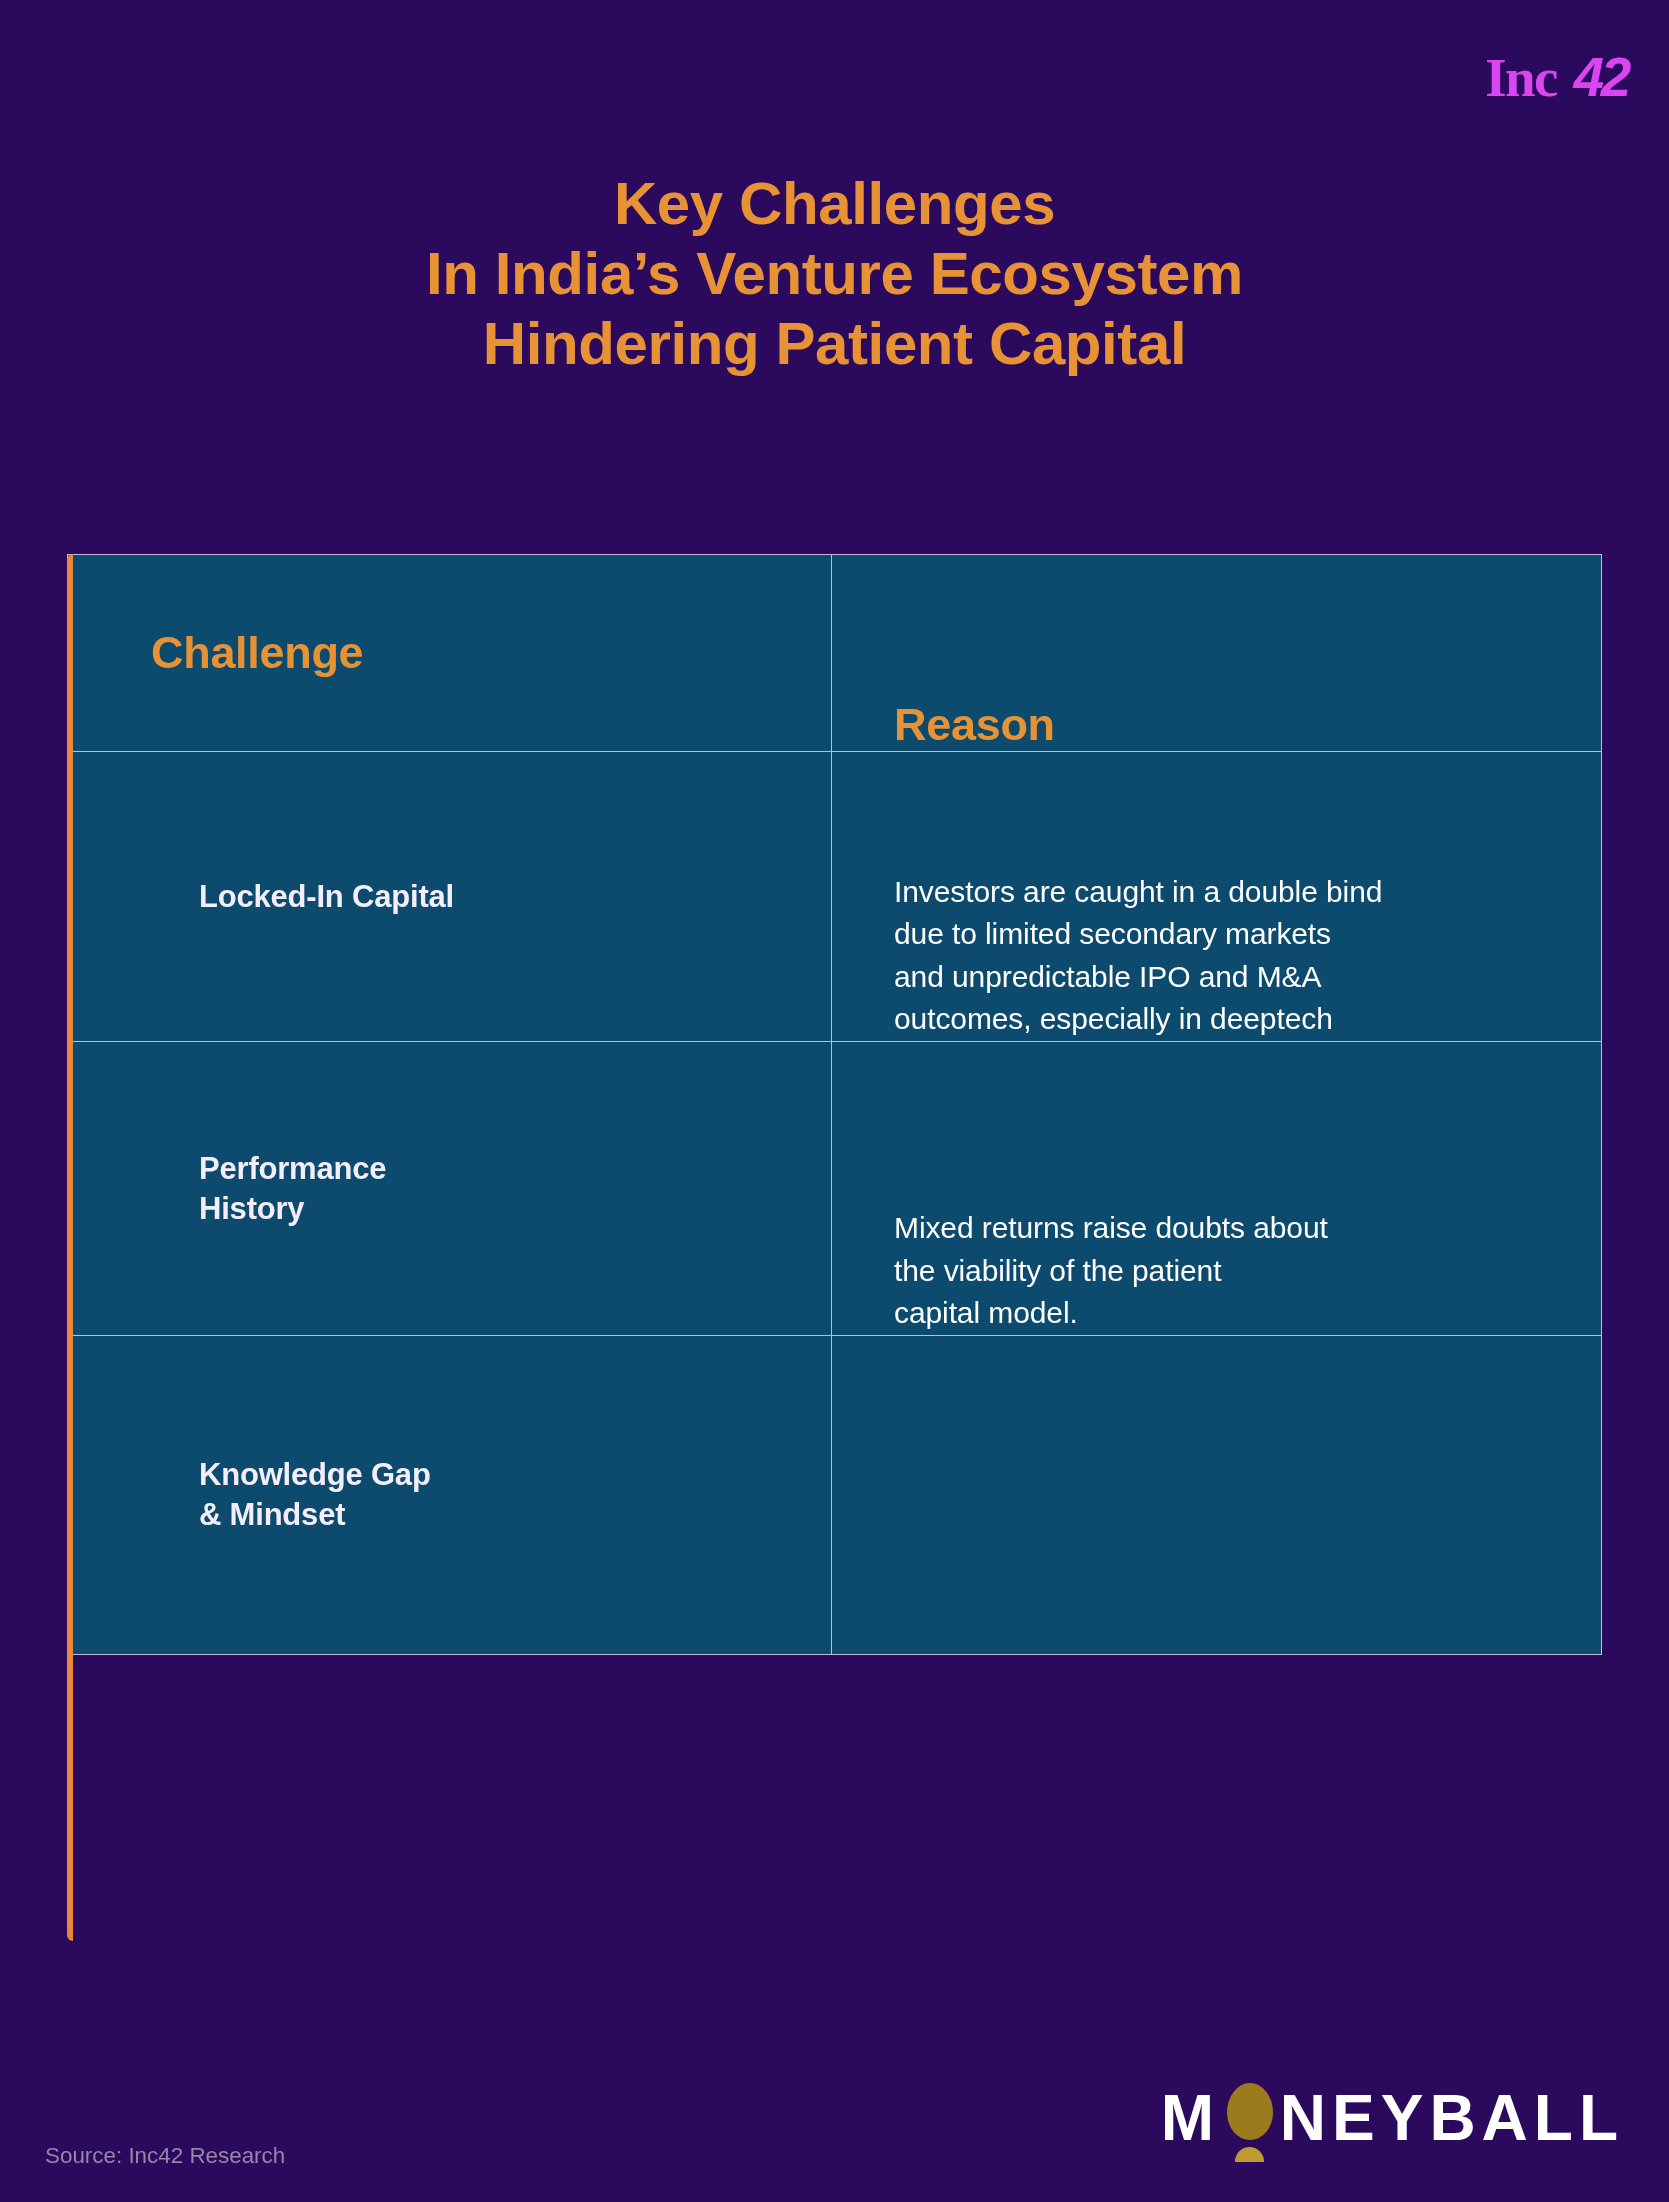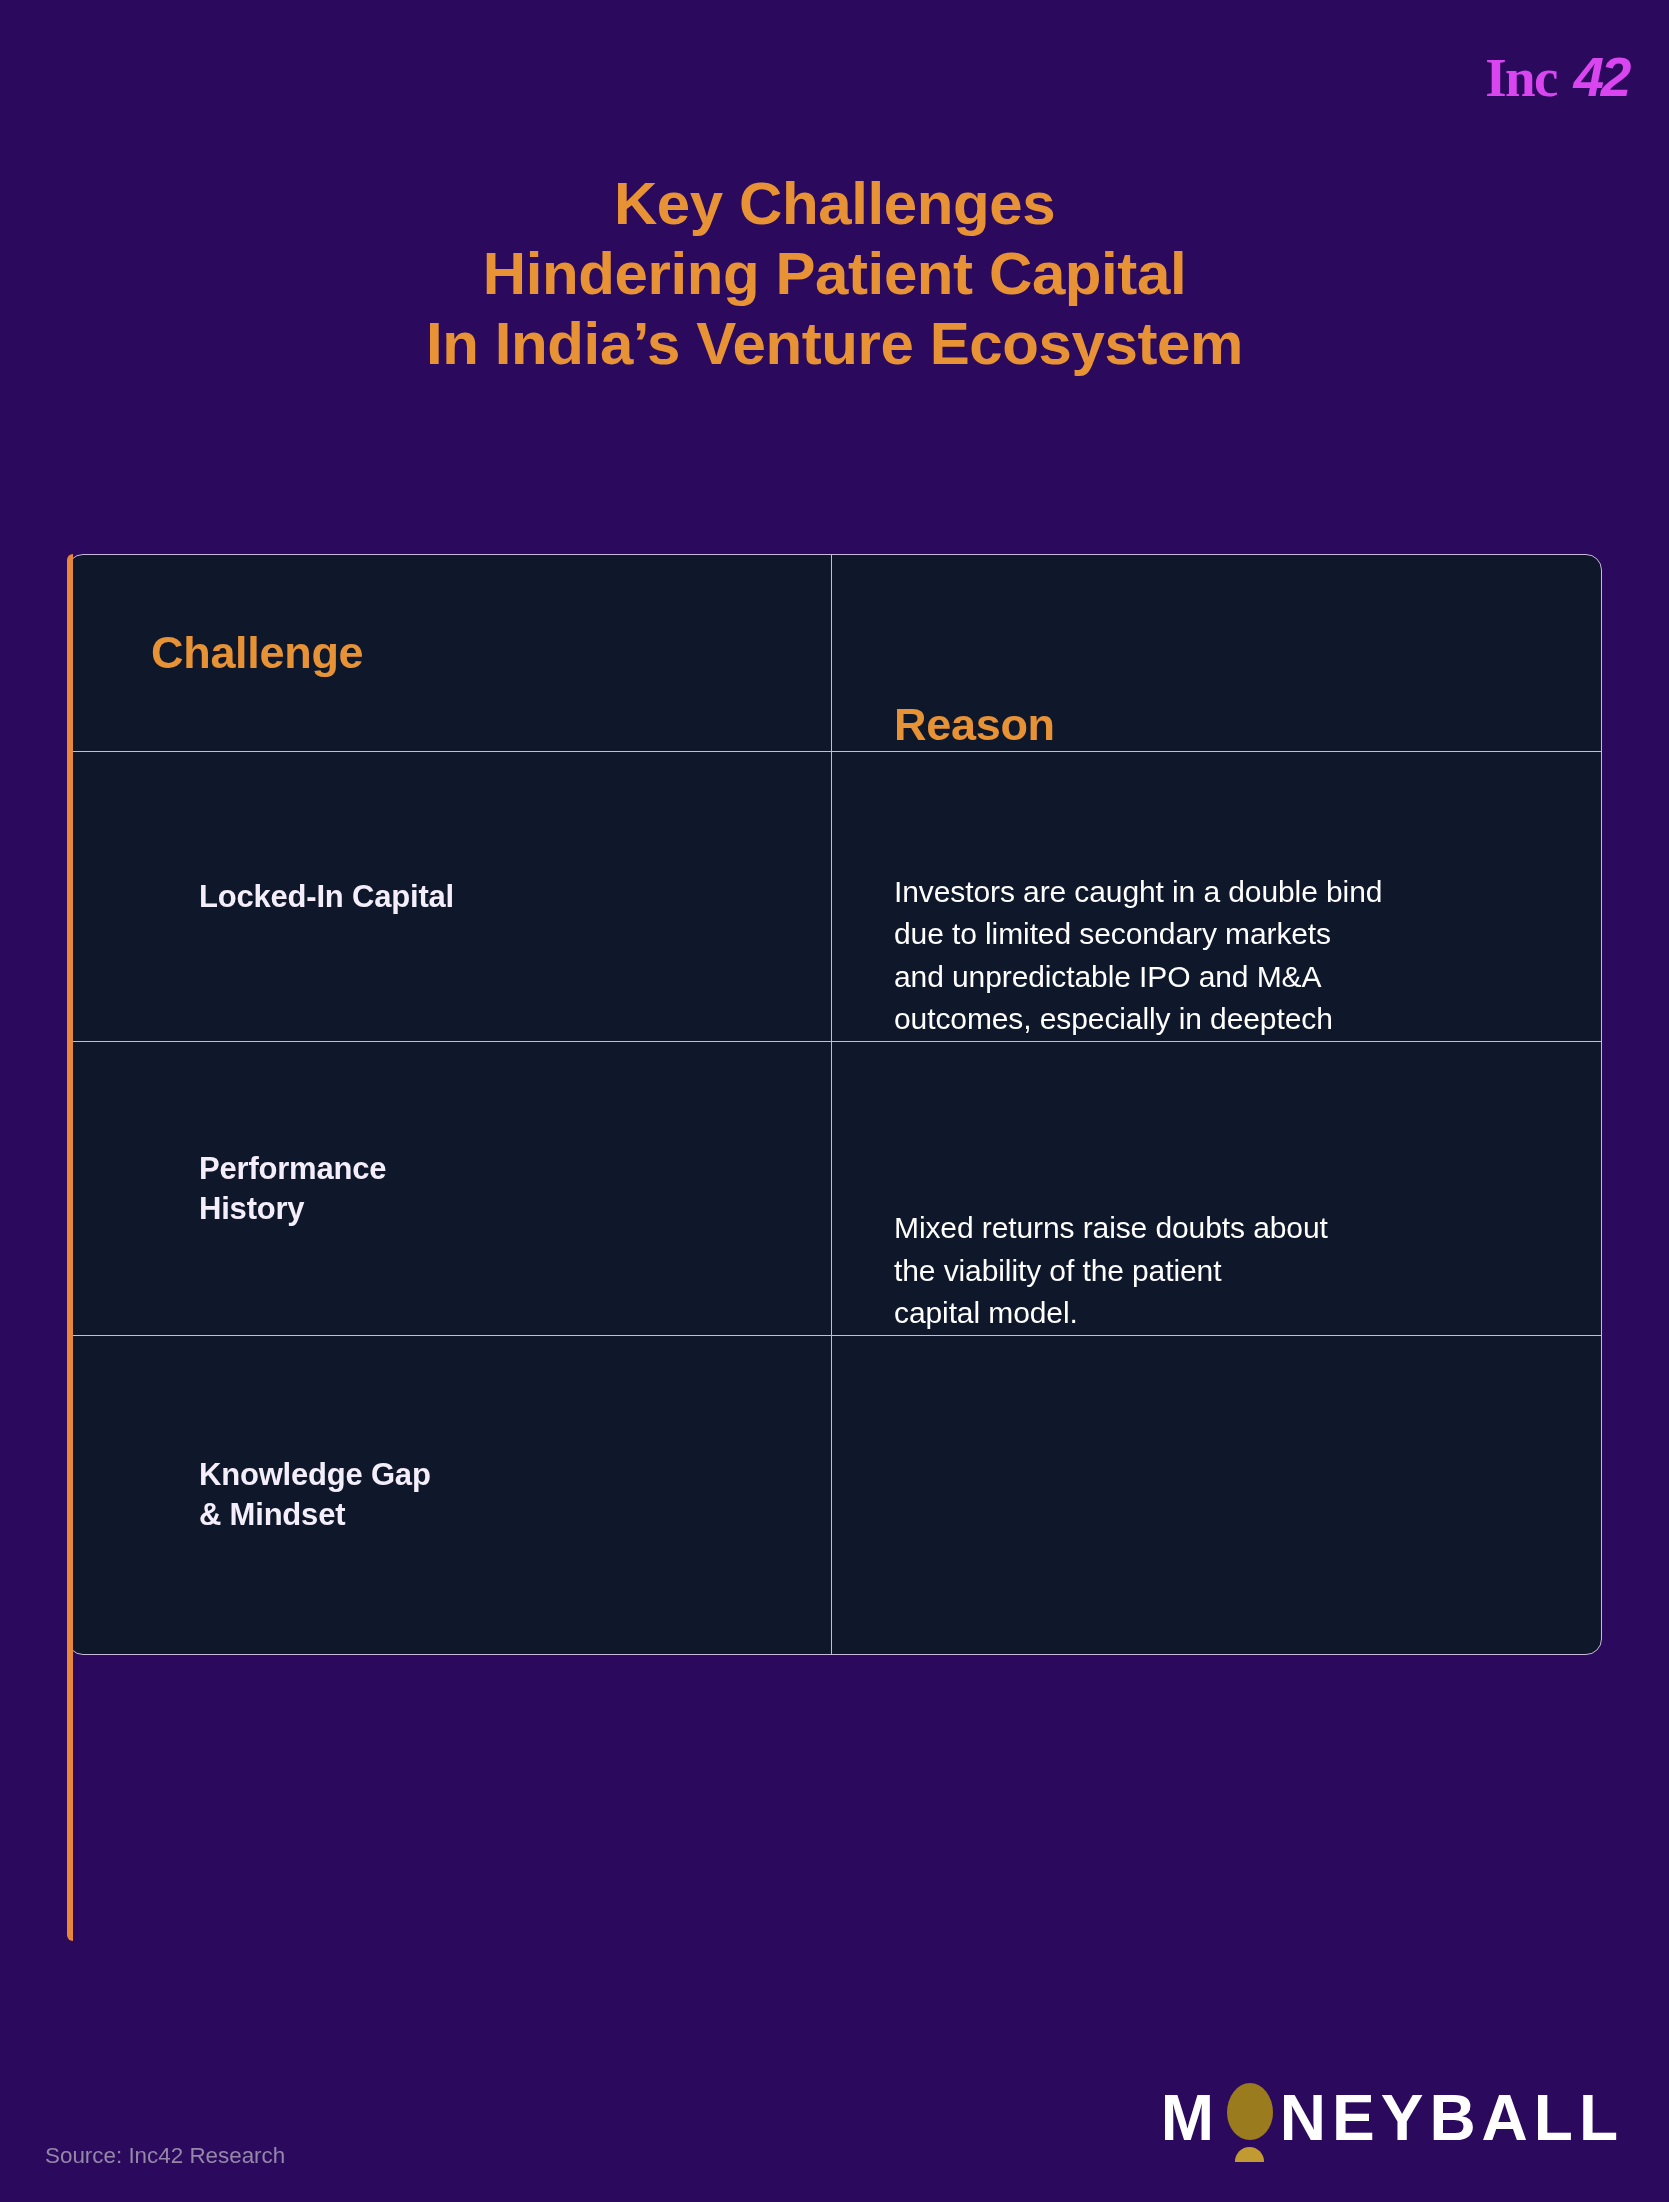--- a/index.html
+++ b/index.html
@@ -47,22 +47,22 @@
     letter-spacing:-0.4px;
   }
   .title .tline { display:block; }
 
   
   .table-wrap {
     position:absolute;
     left:67px; top:554px;
     width:1535px;
     border:1.7px solid #C9B9DC;
-    border-radius:16px;
-    background:#0f172a;
+    border-radius:0;
+    background:#0c4a6e;
     overflow:hidden;
   }
   .accent-bar {
     position:absolute;
     left:67px; top:554px;
     width:6px; height:1387px;
     background:#E8873A;
     border-radius:12px 0 0 12px;
     z-index:3;
   }
@@ -167,22 +167,22 @@
 
 <div class="page">
 
   <div class="brand-logo">
     <span class="b-inc">Inc</span>
       <span class="b-42">42</span>
   </div>
 
   <h1 class="title">
     <span class="tline">Key Challenges</span>
+    <span class="tline">In India’s Venture Ecosystem</span>
     <span class="tline">Hindering Patient Capital</span>
-    <span class="tline">In India’s Venture Ecosystem</span>
   </h1>
 
   <div class="accent-bar"></div>
 
   <div class="table-wrap">
 
     <div class="trow header-row">
       <div class="cell-challenge">
         <div class="hdr-text">Challenge</div>
       </div>

